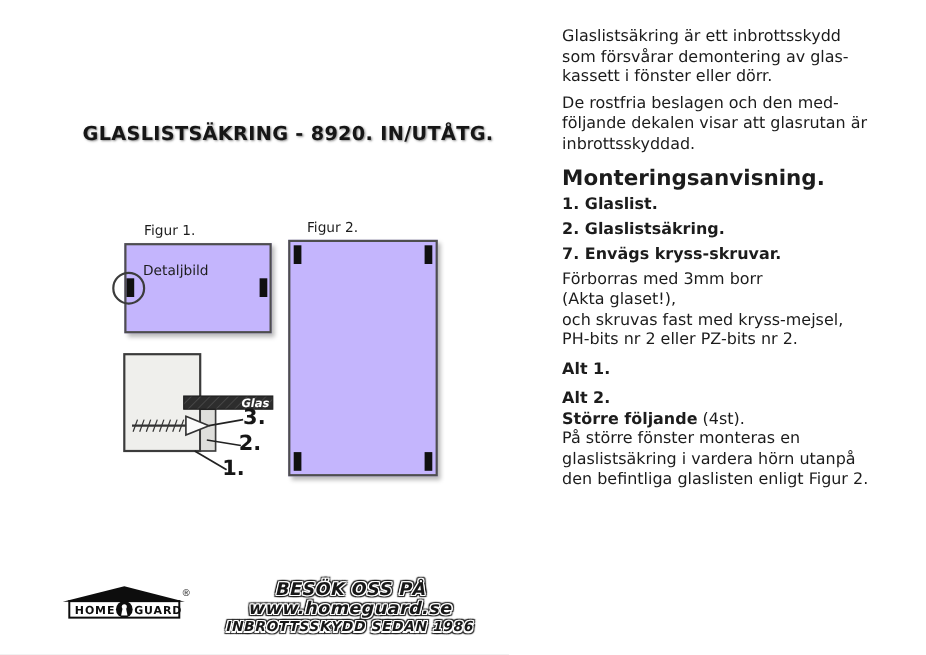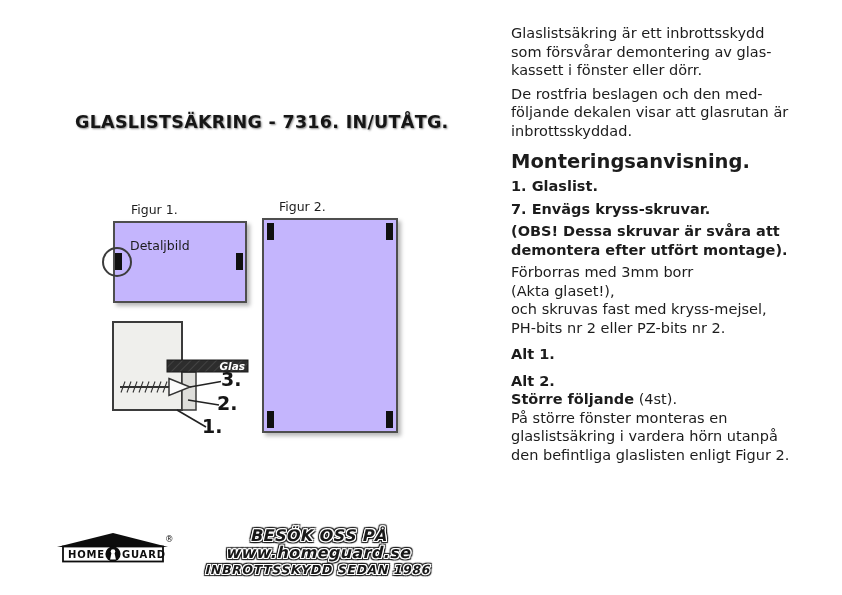--- a/index.html
+++ b/index.html
@@ -52,21 +52,21 @@
   .rc .warning{font-weight:bold;margin-bottom:4px;}
   .rc .altblock{margin-bottom:8px;}
   .rc .altlabel{font-weight:bold;}
   .rc .subject-line .rest{font-weight:normal;}
 </style>
 </head>
 <body>
 
 <div class="page">
 
-  <div class="doc-title">GLASLISTSÄKRING - 7316. IN/UTÅTG.</div>
+  <div class="doc-title">GLASLISTSÄKRING - 8920. IN/UTÅTG.</div>
 
   <div class="fig-label" style="left:115px;top:202px;">Figur 1.</div>
   <div class="figrect fig1">
     <div class="clip-bar bar-left"></div>
     <div class="clip-bar bar-right"></div>
     <div class="detail-circle"></div>
     <div class="detail-text">Detaljbild</div>
   </div>
 
   <div class="fig-label" style="left:263px;top:199px;">Figur 2.</div>
@@ -138,24 +138,23 @@
     <p>Glaslistsäkring är ett inbrottsskydd
 som försvårar demontering av glas-
 kassett i fönster eller dörr.</p>
     <p class="mb10">De rostfria beslagen och den med-
 följande dekalen visar att glasrutan är
 inbrottsskyddad.</p>
 
     <div class="h">Monteringsanvisning.</div>
     <div class="items">
       <p class="item">1. Glaslist.</p>
+      <p class="item">2. Glaslistsäkring.</p>
       <p class="item">7. Envägs kryss-skruvar.</p>
     </div>
-    <p class="warning">(OBS! Dessa skruvar är svåra att
-demontera efter utfört montage).</p>
     <p class="mb8">Förborras med 3mm borr
 (Akta glaset!),
 och skruvas fast med kryss-mejsel,
 PH-bits nr 2 eller PZ-bits nr 2.</p>
 
     <div class="altblock">
       <div class="altlabel">Alt 1.</div>
     </div>
 
     <div class="altblock">

